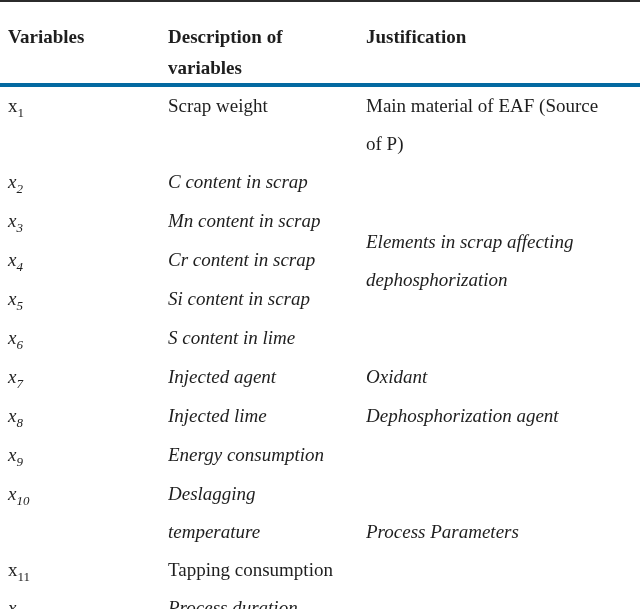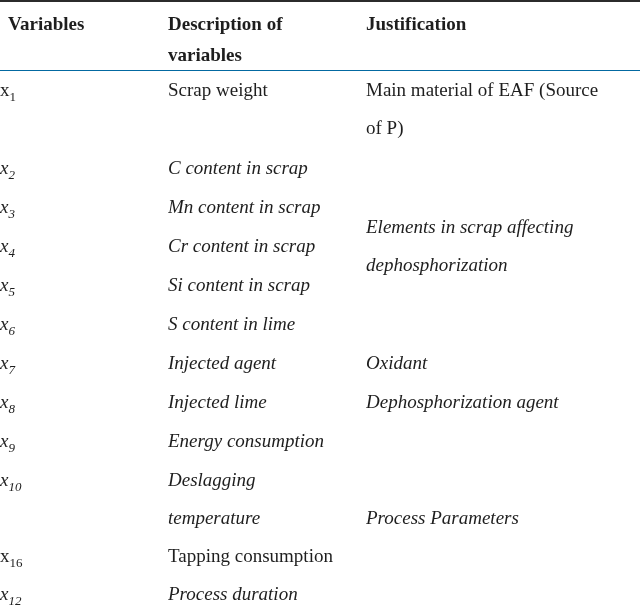--- a/index.html
+++ b/index.html
@@ -29,30 +29,30 @@
     padding: 0;
     margin: 0;
     text-align: left;
     vertical-align: top;
     font-size: 19px;
     overflow: hidden;
   }
   thead th {
     font-weight: bold;
     line-height: 31px;
-    padding-top: 6px;
+    padding-top: 19px;
     white-space: pre-line;
-    border-bottom: 1px solid #0369a1;
+    border-bottom: 4px solid #0369a1;
   }
   thead th.first { padding-left: 8px; }
   tbody td {
     line-height: 38px;
     white-space: pre-line;
   }
-  tbody td.varcell { }
+  tbody td.varcell { padding-left: 8px; }
   tbody td.spancell { vertical-align: middle; margin-left: 6px; }
   tr.h2 { height: 78px; }   
   tr.h1 { height: 39px; font-style: italic; }   
   tr.h10 { height: 76px; font-style: italic; }
   tr.h11 { height: 38px; }
   tr.last { height: 33px; }
   tr.last td { border-bottom: 2px solid #8e8e8e; }
   .sub {
     font-size: 13px;
     position: relative;
@@ -121,21 +121,21 @@
         <td class="varcell"><span><span>x</span><span class="sub">9</span></span></td>
         <td>Energy consumption</td>
         <td class="spancell" rowspan="4">Process Parameters</td>
       </tr>
       <tr class="h10">
         <td class="varcell"><span><span>x</span><span class="sub">10</span></span></td>
         <td>Deslagging
 temperature</td>
       </tr>
       <tr class="h11">
-        <td class="varcell"><span><span>x</span><span class="sub">16</span></span></td>
+        <td class="varcell"><span><span>x</span><span class="sub">11</span></span></td>
         <td>Tapping consumption</td>
       </tr>
       <tr class="h1 last">
         <td class="varcell"><span><span>x</span><span class="sub">12</span></span></td>
         <td>Process duration</td>
       </tr>
     </tbody>
   </table>
 </div>
 

